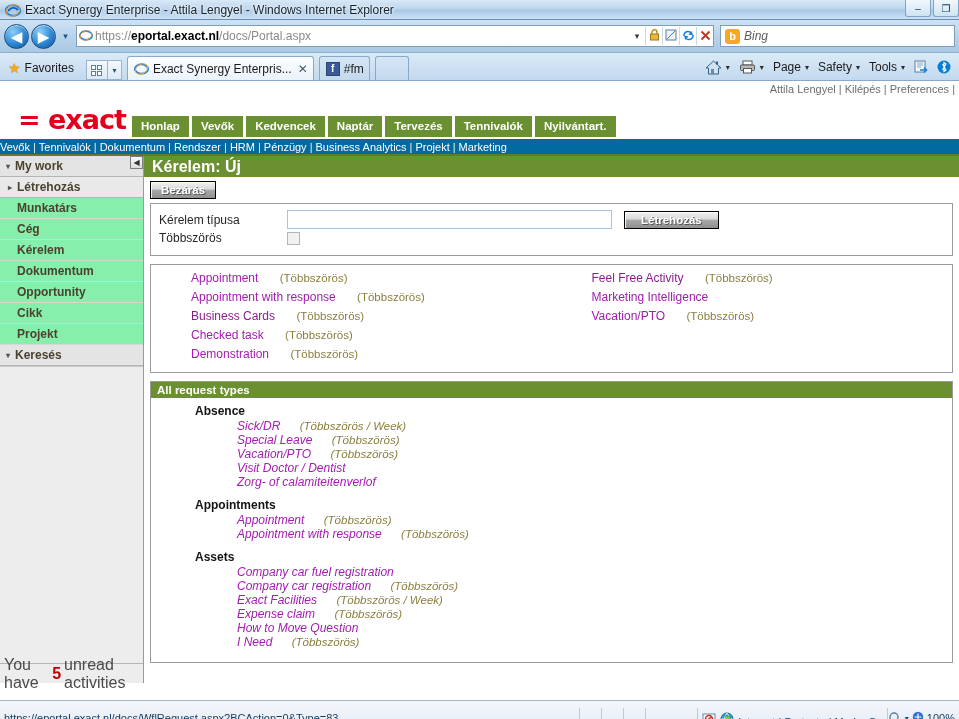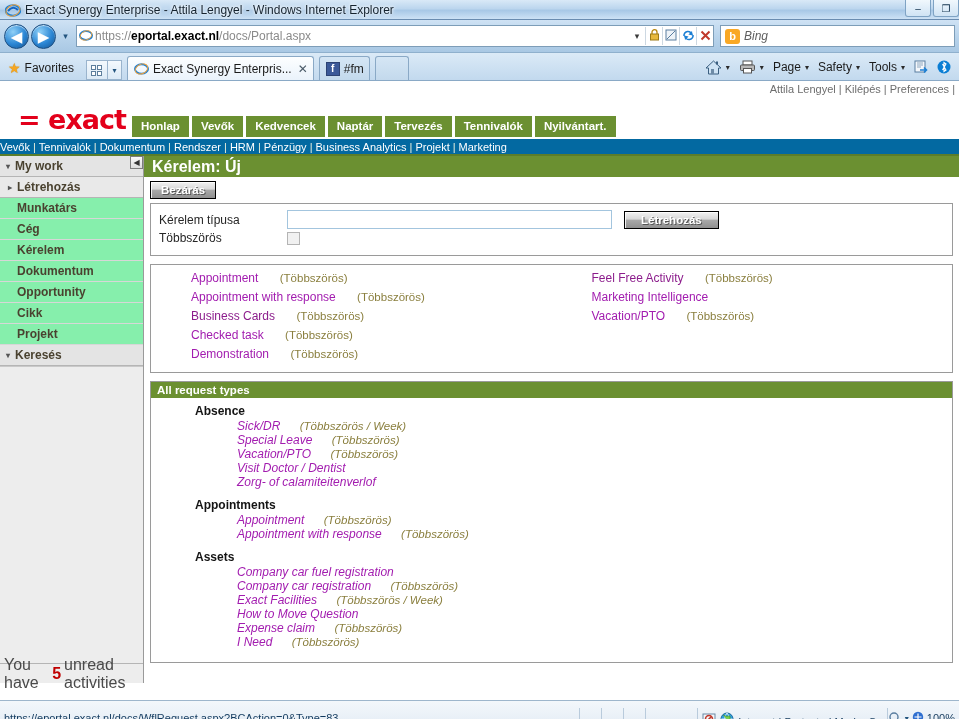--- a/index.html
+++ b/index.html
@@ -593,25 +593,25 @@
             </div>
             <div class="art-item">
               <a class="rq blue" href="#">Company car registration</a>
               <span class="gap" style="width:16px"></span><span class="multi">(Többszörös)</span>
             </div>
             <div class="art-item">
               <a class="rq blue" href="#">Exact Facilities</a>
               <span class="gap" style="width:16px"></span><span class="multi">(Többszörös / Week)</span>
             </div>
             <div class="art-item">
-              <a class="rq blue" href="#">How to Move Question</a>
-            </div>
-            <div class="art-item">
               <a class="rq blue" href="#">Expense claim</a>
               <span class="gap" style="width:16px"></span><span class="multi">(Többszörös)</span>
+            </div>
+            <div class="art-item">
+              <a class="rq blue" href="#">How to Move Question</a>
             </div>
             <div class="art-item">
               <a class="rq blue" href="#">I Need</a>
               <span class="gap" style="width:16px"></span><span class="multi">(Többszörös)</span>
             </div>
 
           </div>
 
         </div>
       </div>

